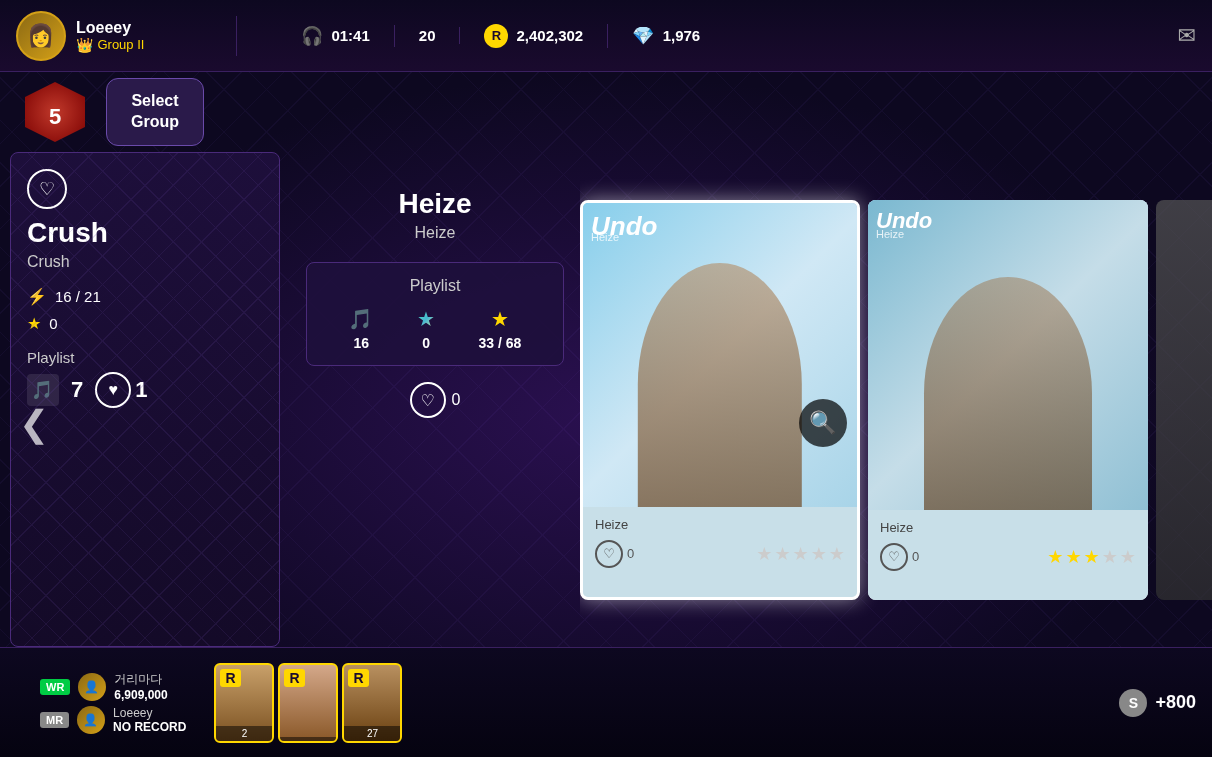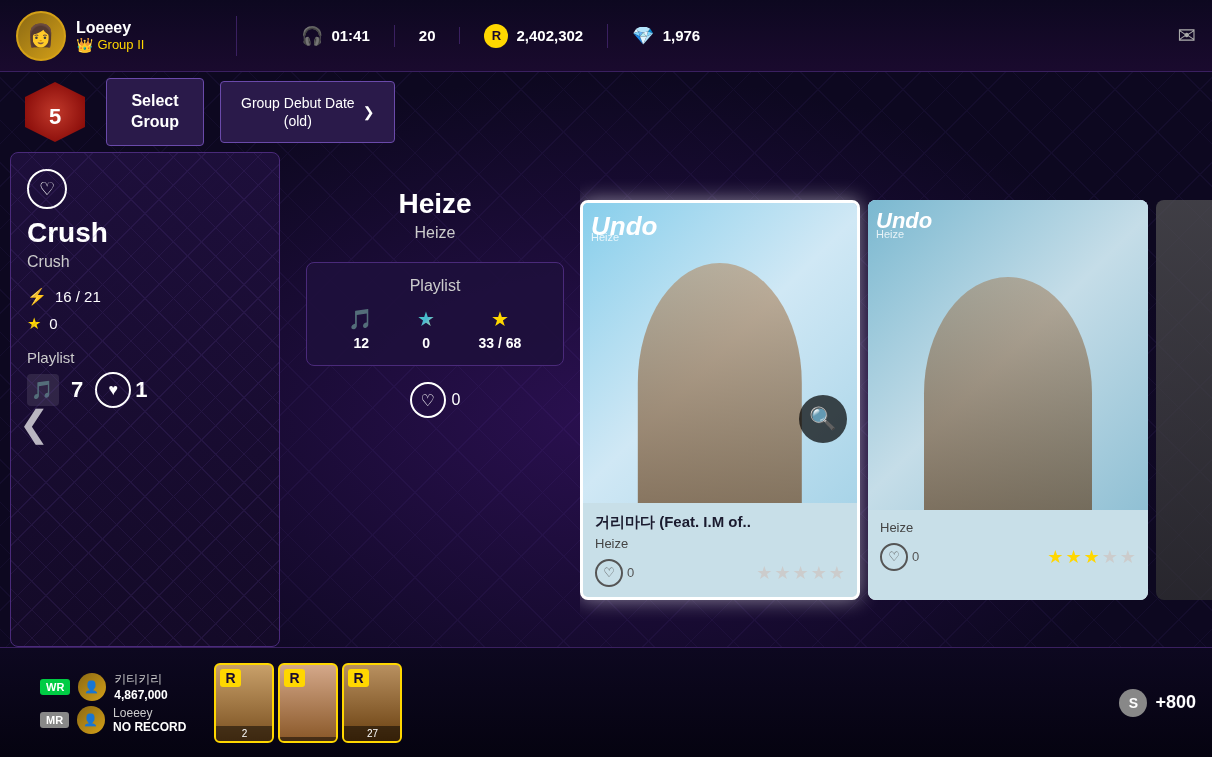--- a/index.html
+++ b/index.html
@@ -137,21 +137,21 @@
       color: white;
     }
     .select-group-btn {
       background: #2a1a4a;
       border: 1px solid #6a4aaa;
       color: white;
       padding: 12px 24px;
       font-size: 16px;
       font-weight: bold;
       cursor: pointer;
-      border-radius: 4px;
+      border-radius: 12px;
       text-align: center;
       line-height: 1.3;
     }
     .group-debut-btn {
       background: #2a1a4a;
       border: 1px solid #6a4aaa;
       color: white;
       padding: 12px 20px;
       font-size: 14px;
       cursor: pointer;
@@ -640,24 +640,20 @@
 
   <div class="top-bar">
     <div class="league-badge">
       <div class="badge-bg">
         <span style="position:absolute;top:-8px;left:2px;font-size:22px;color:#FF4444;">★</span>
         <span style="margin-top:10px;">5</span>
       </div>
     </div>
     <button class="select-group-btn">
       <span>Select<br>Group</span>
-    </button>
-    <button class="group-debut-btn">
-      <span>Group Debut Date<br>(old)</span>
-      <span>❯</span>
     </button>
   </div>
 
   <div class="left-panel">
     <div class="diamond-bg"></div>
     <button class="heart-btn">
       <span>♡</span>
     </button>
     <div class="crush-title">Crush</div>
     <div class="crush-subtitle">Crush</div>
@@ -687,21 +683,21 @@
   </div>
 
   <div class="center-panel">
     <div class="artist-name-large">Heize</div>
     <div class="artist-name-sub">Heize</div>
     <div class="playlist-box">
       <div class="playlist-box-title">Playlist</div>
       <div class="playlist-box-row">
         <div class="playlist-box-item">
           <span class="playlist-box-icon">🎵</span>
-          <span class="playlist-box-value">12</span>
+          <span class="playlist-box-value">16</span>
         </div>
         <div class="playlist-box-item">
           <span class="star-colorful">★</span>
           <span class="playlist-box-value">0</span>
         </div>
         <div class="playlist-box-item">
           <span class="star-gold">★</span>
           <span class="playlist-box-value">33 / 68</span>
         </div>
       </div>
@@ -720,21 +716,20 @@
           <span class="undo-text" style="font-style:italic;font-size:26px;">Undo</span>
           <span class="heize-text">Heize</span>
 
           <div style="position:absolute;bottom:0;left:50%;transform:translateX(-50%);width:60%;height:80%;display:flex;align-items:flex-end;justify-content:center;">
             <div style="width:100%;height:100%;background:linear-gradient(180deg,rgba(180,140,100,0.6) 0%,rgba(120,90,60,0.8) 100%);border-radius:50% 50% 0 0;"></div>
           </div>
         </div>
         <div class="search-overlay">🔍</div>
       </div>
       <div class="song-card-info">
-        <div class="song-title">거리마다 (Feat. I.M of..</div>
         <div class="song-artist">Heize</div>
         <div class="song-card-bottom">
           <div class="song-heart">
             <div class="song-heart-icon">♡</div>
             <span>0</span>
           </div>
           <div class="song-stars">
             <span class="song-star">★</span>
             <span class="song-star">★</span>
             <span class="song-star">★</span>
@@ -775,22 +770,22 @@
 
     <div style="min-width:80px;height:400px;background:linear-gradient(180deg,#555 0%,#333 100%);border-radius:8px 0 0 8px;opacity:0.7;"></div>
   </div>
 
   <div class="bottom-bar">
     <div class="record-section">
       <div class="record-row">
         <span class="wr-badge">WR</span>
         <div class="record-avatar">👤</div>
         <div style="display:flex;flex-direction:column;">
-          <span class="record-name">키티키리</span>
-          <span class="record-value">4,867,000</span>
+          <span class="record-name">거리마다</span>
+          <span class="record-value">6,909,000</span>
         </div>
       </div>
       <div class="record-row">
         <span class="mr-badge">MR</span>
         <div class="record-avatar">👤</div>
         <div style="display:flex;flex-direction:column;">
           <span class="record-name">Loeeey</span>
           <span class="record-value">NO RECORD</span>
         </div>
       </div>

